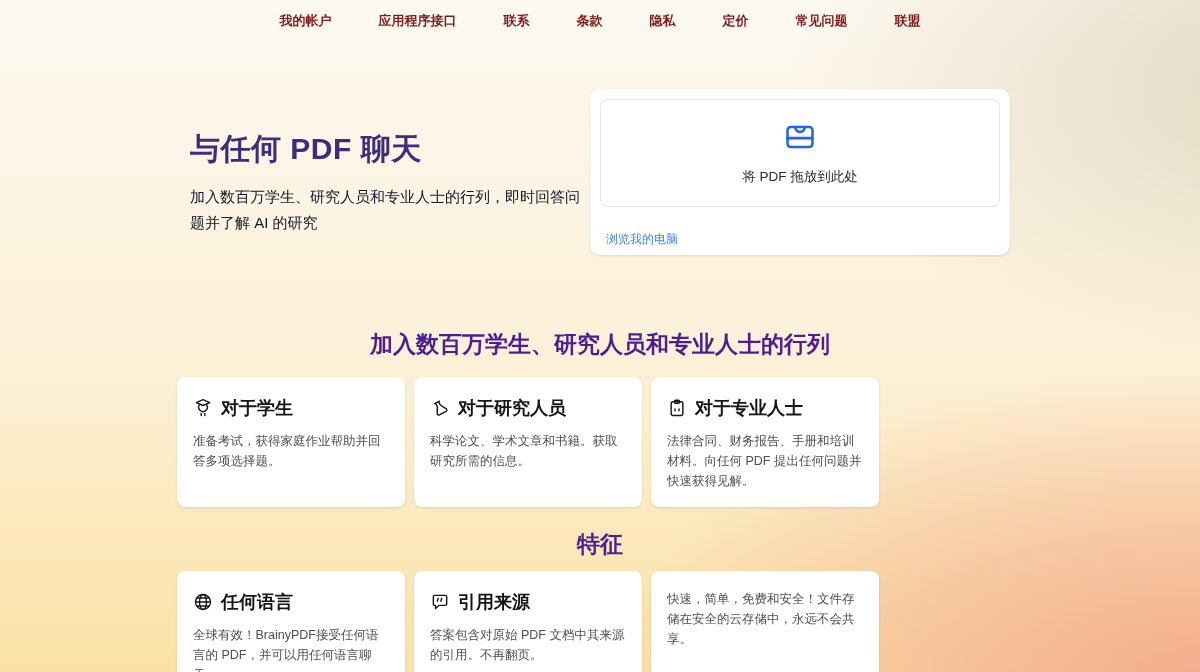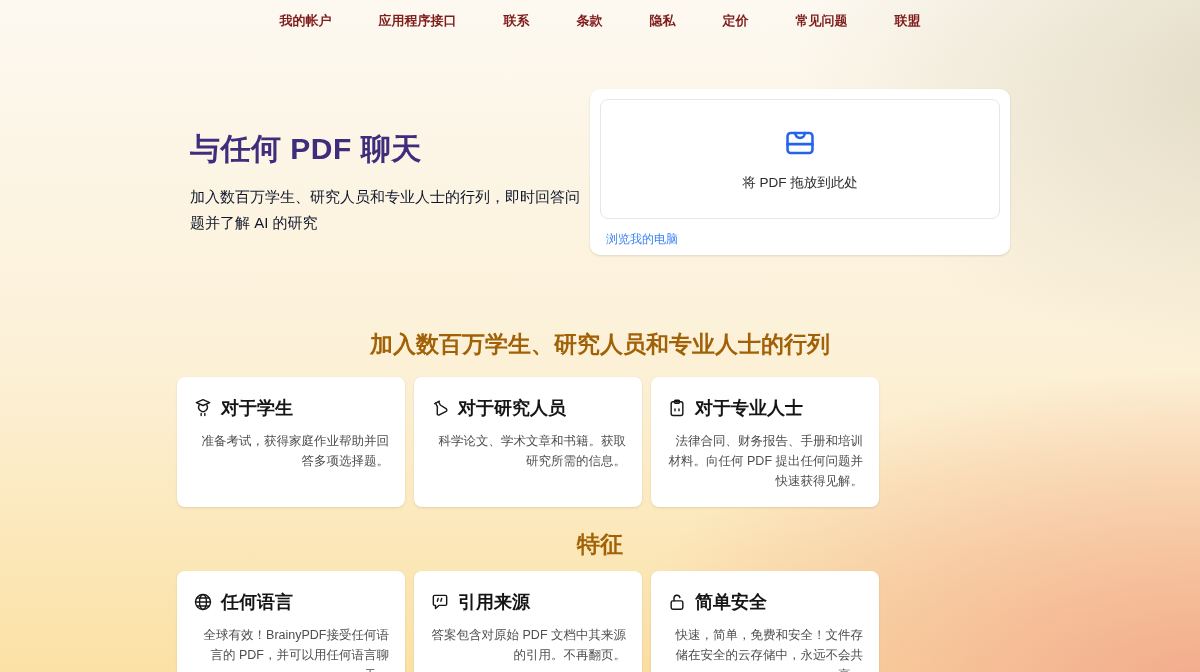--- a/index.html
+++ b/index.html
@@ -33,38 +33,38 @@
   .hero-sub {
     margin: 0; width: 394px; font-size: 15px; line-height: 1.75; color: #0f172a;
   }
   .upload-card {
     position: relative; width: 420px; height: 166px;
     background: #ffffff; border-radius: 10px;
     box-shadow: 0 1px 3px rgba(0,0,0,.08), 0 1px 2px rgba(0,0,0,.05);
     padding: 10px 10px 0;
   }
   .dropzone {
-    height: 120px; border: 1px solid #e6e6e6; border-radius: 8px;
+    height: 108px; border: 1px solid #e6e6e6; border-radius: 8px;
     display: flex; flex-direction: column; align-items: center; justify-content: center;
     gap: 10px; cursor: pointer; background: #fff;
   }
   .dropzone svg { width: 34px; height: 34px; }
   .drop-label { font-size: 13.5px; color: #2b2b2b; }
   .browse-link {
     position: absolute; left: 16px; bottom: 7px;
     font-size: 12px; color: #3b82f6; text-decoration: none; cursor: pointer;
   }
   
   .section-heading {
-    margin: 0; text-align: center; font-size: 23px; font-weight: bold; color: #a16207;
+    margin: 0; text-align: center; font-size: 23px; font-weight: bold; color: #4c1d95;
   }
   .heading-audience { margin-top: 74px; }
   .heading-features { margin-top: 22px; }
   
-  .card-row { width: 846px; margin: 17px auto 0; display: flex; gap: 9px; text-align: right; }
+  .card-row { width: 846px; margin: 17px auto 0; display: flex; gap: 9px; }
   .card-row.features { margin-top: 11px; }
   .card {
     width: 228px; min-height: 113px; background: #ffffff; border-radius: 8px;
     padding: 19px 16px 16px;
     box-shadow: 0 1px 3px rgba(0,0,0,.07), 0 1px 2px rgba(0,0,0,.04);
   }
   .features .card { min-height: 118px; }
   .card-head { display: flex; align-items: center; gap: 8px; margin-bottom: 12px; }
   .card-head svg { width: 20px; height: 20px; display: block; color: #161616; }
   .card-title { font-size: 18px; font-weight: bold; color: #151515; }
@@ -177,24 +177,15 @@
           <path d="M4 5.6A1.6 1.6 0 0 1 5.6 4h12.8A1.6 1.6 0 0 1 20 5.6v8.8a1.6 1.6 0 0 1-1.6 1.6H11l-4.4 3.8V16H5.6A1.6 1.6 0 0 1 4 14.4V5.6z"></path>
           <path d="M9.8 7.8 8.8 11 M14 7.8 13 11"></path>
         </svg>
       </span>
       <span class="card-title">引用来源</span>
     </div>
     <p class="card-body">答案包含对原始 PDF 文档中其来源的引用。不再翻页。</p>
   </div>
 
   <div class="card">
-    <div class="card-head">
-      <span>
-        <svg viewBox="0 0 24 24" fill="none" stroke="currentColor" stroke-width="1.7" stroke-linecap="round" stroke-linejoin="round">
-          <rect x="5" y="10.6" width="14" height="10" rx="2"></rect>
-          <path d="M8.4 10.6V7.4a3.6 3.6 0 0 1 7.1-.8"></path>
-        </svg>
-      </span>
-      <span class="card-title">简单安全</span>
-    </div>
     <p class="card-body">快速，简单，免费和安全！文件存储在安全的云存储中，永远不会共享。</p>
   </div>
 </div>
 
 </body></html>

